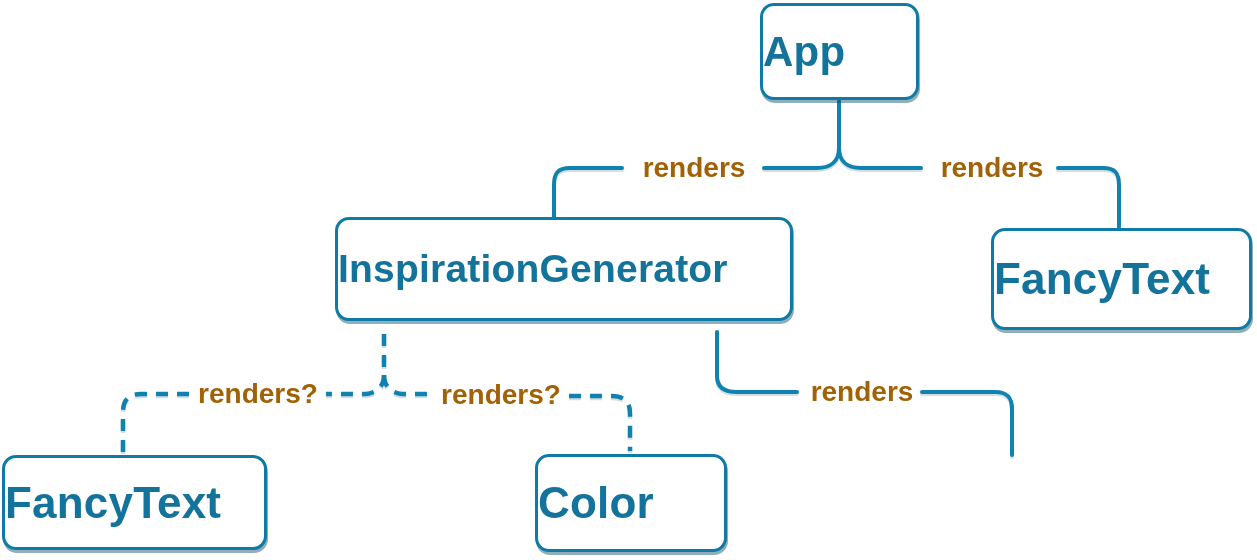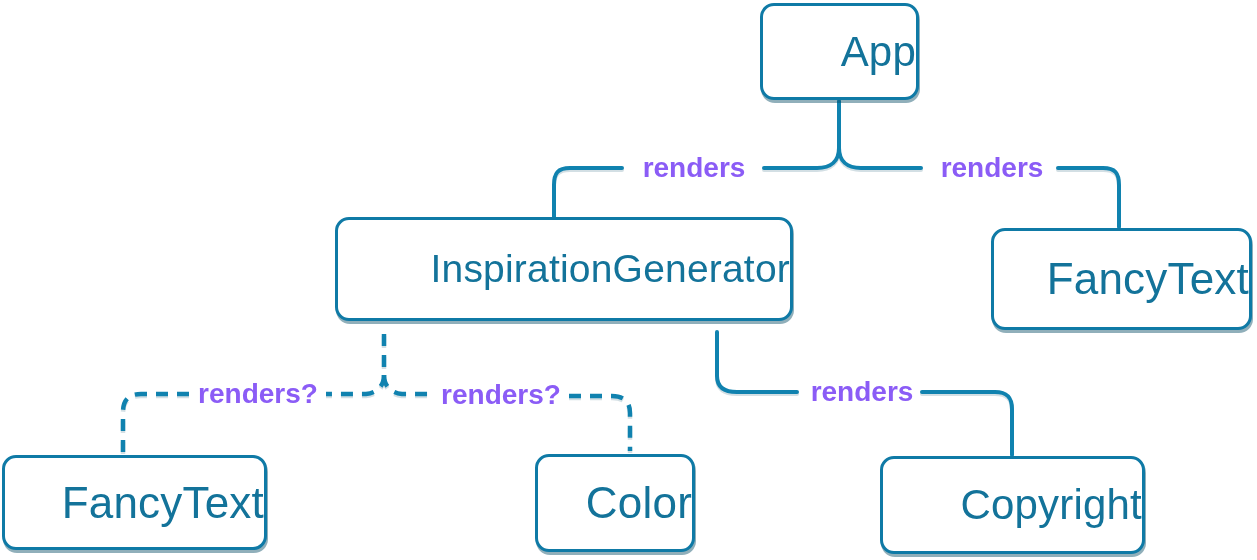--- a/index.html
+++ b/index.html
@@ -38,36 +38,36 @@
   }
   .node {
     position: absolute;
     box-sizing: border-box;
     background: #ffffff;
     border: 3px solid #0F7AA6;
     border-radius: 14px;
     box-shadow: 1px 3px 0 rgba(8, 77, 102, 0.45);
     display: flex;
     align-items: center;
-    justify-content: flex-end;
+    justify-content: flex-start;
     color: #13739A;
-    font-weight: 400;
+    font-weight: 700;
     letter-spacing: 0.2px;
     white-space: nowrap;
   }
   .node-app            { left: 760px;  top: 3px;   width: 159px; height: 97px;  font-size: 42px; }
   .node-ig             { left: 335px;  top: 217px; width: 458px; height: 104px; font-size: 39px; }
   .node-fancytext-top  { left: 991px;  top: 228px; width: 261px; height: 102px; font-size: 44px; }
   .node-fancytext-bot  { left: 2px;    top: 455px; width: 265px; height: 95px;  font-size: 44px; }
-  .node-color          { left: 535px;  top: 454px; width: 160px; height: 98px;  font-size: 44px; }
+  .node-color          { left: 535px;  top: 454px; width: 192px; height: 98px;  font-size: 44px; }
   .node-copyright      { left: 880px;  top: 456px; width: 265px; height: 98px;  font-size: 42px; }
   .edge-label {
     position: absolute;
     transform: translate(-50%, -50%);
-    color: #8b5cf6;
+    color: #a16207;
     font-weight: 700;
     font-size: 28px;
     line-height: 1;
     white-space: nowrap;
   }
   .lbl-1 { left: 694px;  top: 168px; }
   .lbl-2 { left: 992px;  top: 168px; }
   .lbl-3 { left: 862px;  top: 392px; }
   .lbl-4 { left: 258px;  top: 394px; }
   .lbl-5 { left: 501px;  top: 395px; }
@@ -108,23 +108,20 @@
   </div>
 
   <div class="node node-fancytext-bot">
     <span>FancyText</span>
   </div>
 
   <div class="node node-color">
     <span>Color</span>
   </div>
 
-  <div class="node node-copyright">
-    <span>Copyright</span>
-  </div>
 
   <div class="edge-label lbl-1">renders</div>
   <div class="edge-label lbl-2">renders</div>
   <div class="edge-label lbl-3">renders</div>
   <div class="edge-label lbl-4">renders?</div>
   <div class="edge-label lbl-5">renders?</div>
 
 </div>
 
 </body></html>

